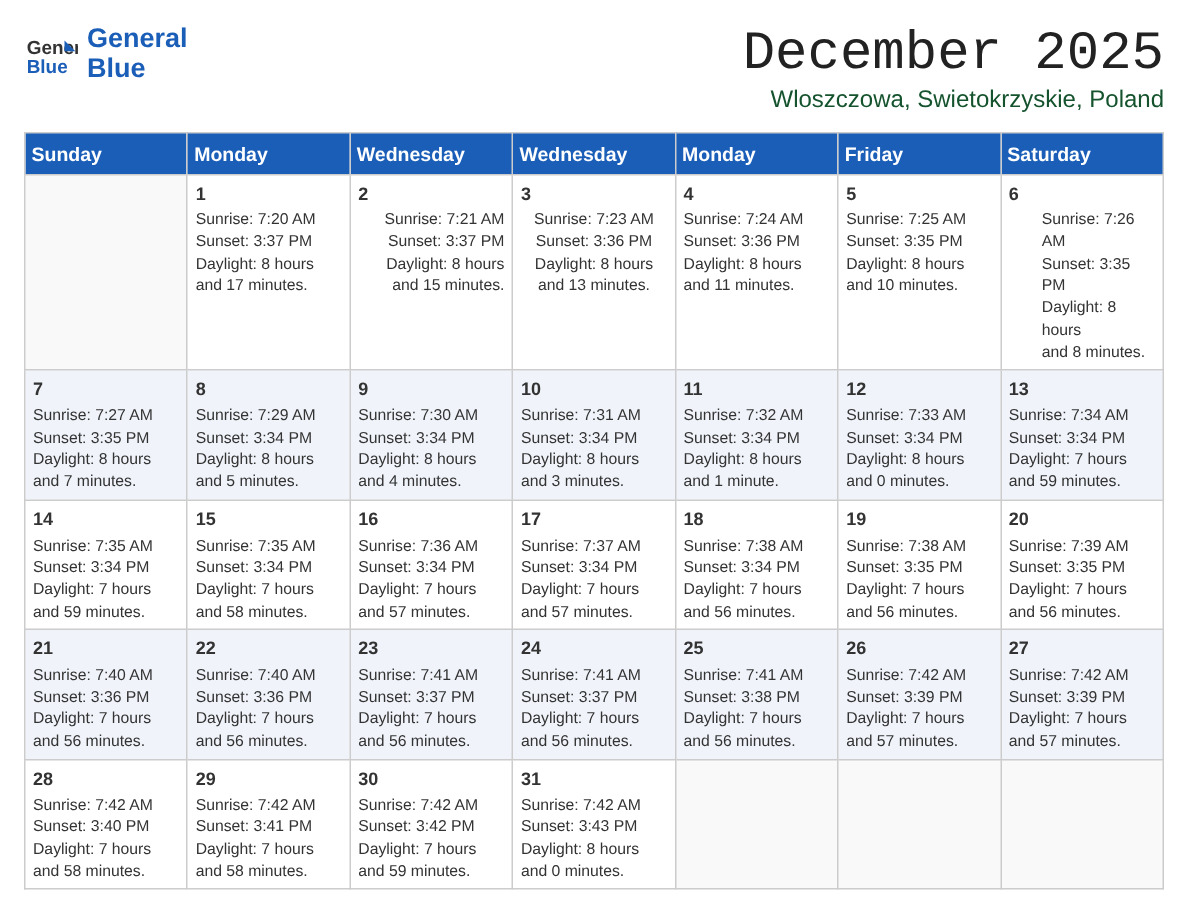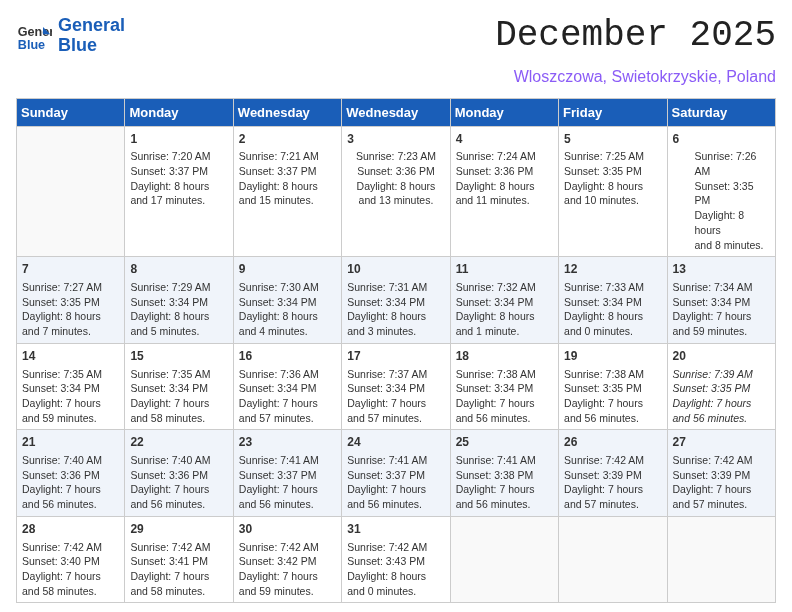--- a/index.html
+++ b/index.html
@@ -39,22 +39,22 @@
     }
     .calendar-title {
       font-size: 36px;
       font-weight: normal;
       color: #222;
       line-height: 1.1;
       font-family: Liberation Mono, monospace;
     }
     .calendar-subtitle {
       font-size: 16px;
-      color: #8b5cf6;
-      margin-top: 12px;
+      color: #14532d;
+      margin-top: 2px;
     }
     table {
       width: 100%;
       border-collapse: collapse;
       font-size: 11px;
       padding-left: 40px;
     }
     thead tr th {
       background-color: #1a5eb8;
       color: #fff;
@@ -130,21 +130,21 @@
         <td class="empty"></td>
         <td>
           <span class="day-number">1</span>
           <div class="day-detail" style="white-space: pre-line;">Sunrise: 7:20 AM
 Sunset: 3:37 PM
 Daylight: 8 hours
 and 17 minutes.</div>
         </td>
         <td>
           <span class="day-number">2</span>
-          <div class="day-detail" style="white-space: pre-line;">Sunrise: 7:21 AM
+          <div class="day-detail" style="white-space: pre-line; text-align: right;">Sunrise: 7:21 AM
 Sunset: 3:37 PM
 Daylight: 8 hours
 and 15 minutes.</div>
         </td>
         <td>
           <span class="day-number">3</span>
           <div class="day-detail" style="white-space: pre-line; text-align: center;">Sunrise: 7:23 AM
 Sunset: 3:36 PM
 Daylight: 8 hours
 and 13 minutes.</div>
@@ -260,21 +260,21 @@
         </td>
         <td>
           <span class="day-number">19</span>
           <div class="day-detail" style="white-space: pre-line;">Sunrise: 7:38 AM
 Sunset: 3:35 PM
 Daylight: 7 hours
 and 56 minutes.</div>
         </td>
         <td>
           <span class="day-number">20</span>
-          <div class="day-detail" style="white-space: pre-line; font-style: italic;">Sunrise: 7:39 AM
+          <div class="day-detail" style="white-space: pre-line;">Sunrise: 7:39 AM
 Sunset: 3:35 PM
 Daylight: 7 hours
 and 56 minutes.</div>
         </td>
       </tr>
       <tr class="row-alt">
         <td>
           <span class="day-number">21</span>
           <div class="day-detail" style="white-space: pre-line;">Sunrise: 7:40 AM
 Sunset: 3:36 PM

